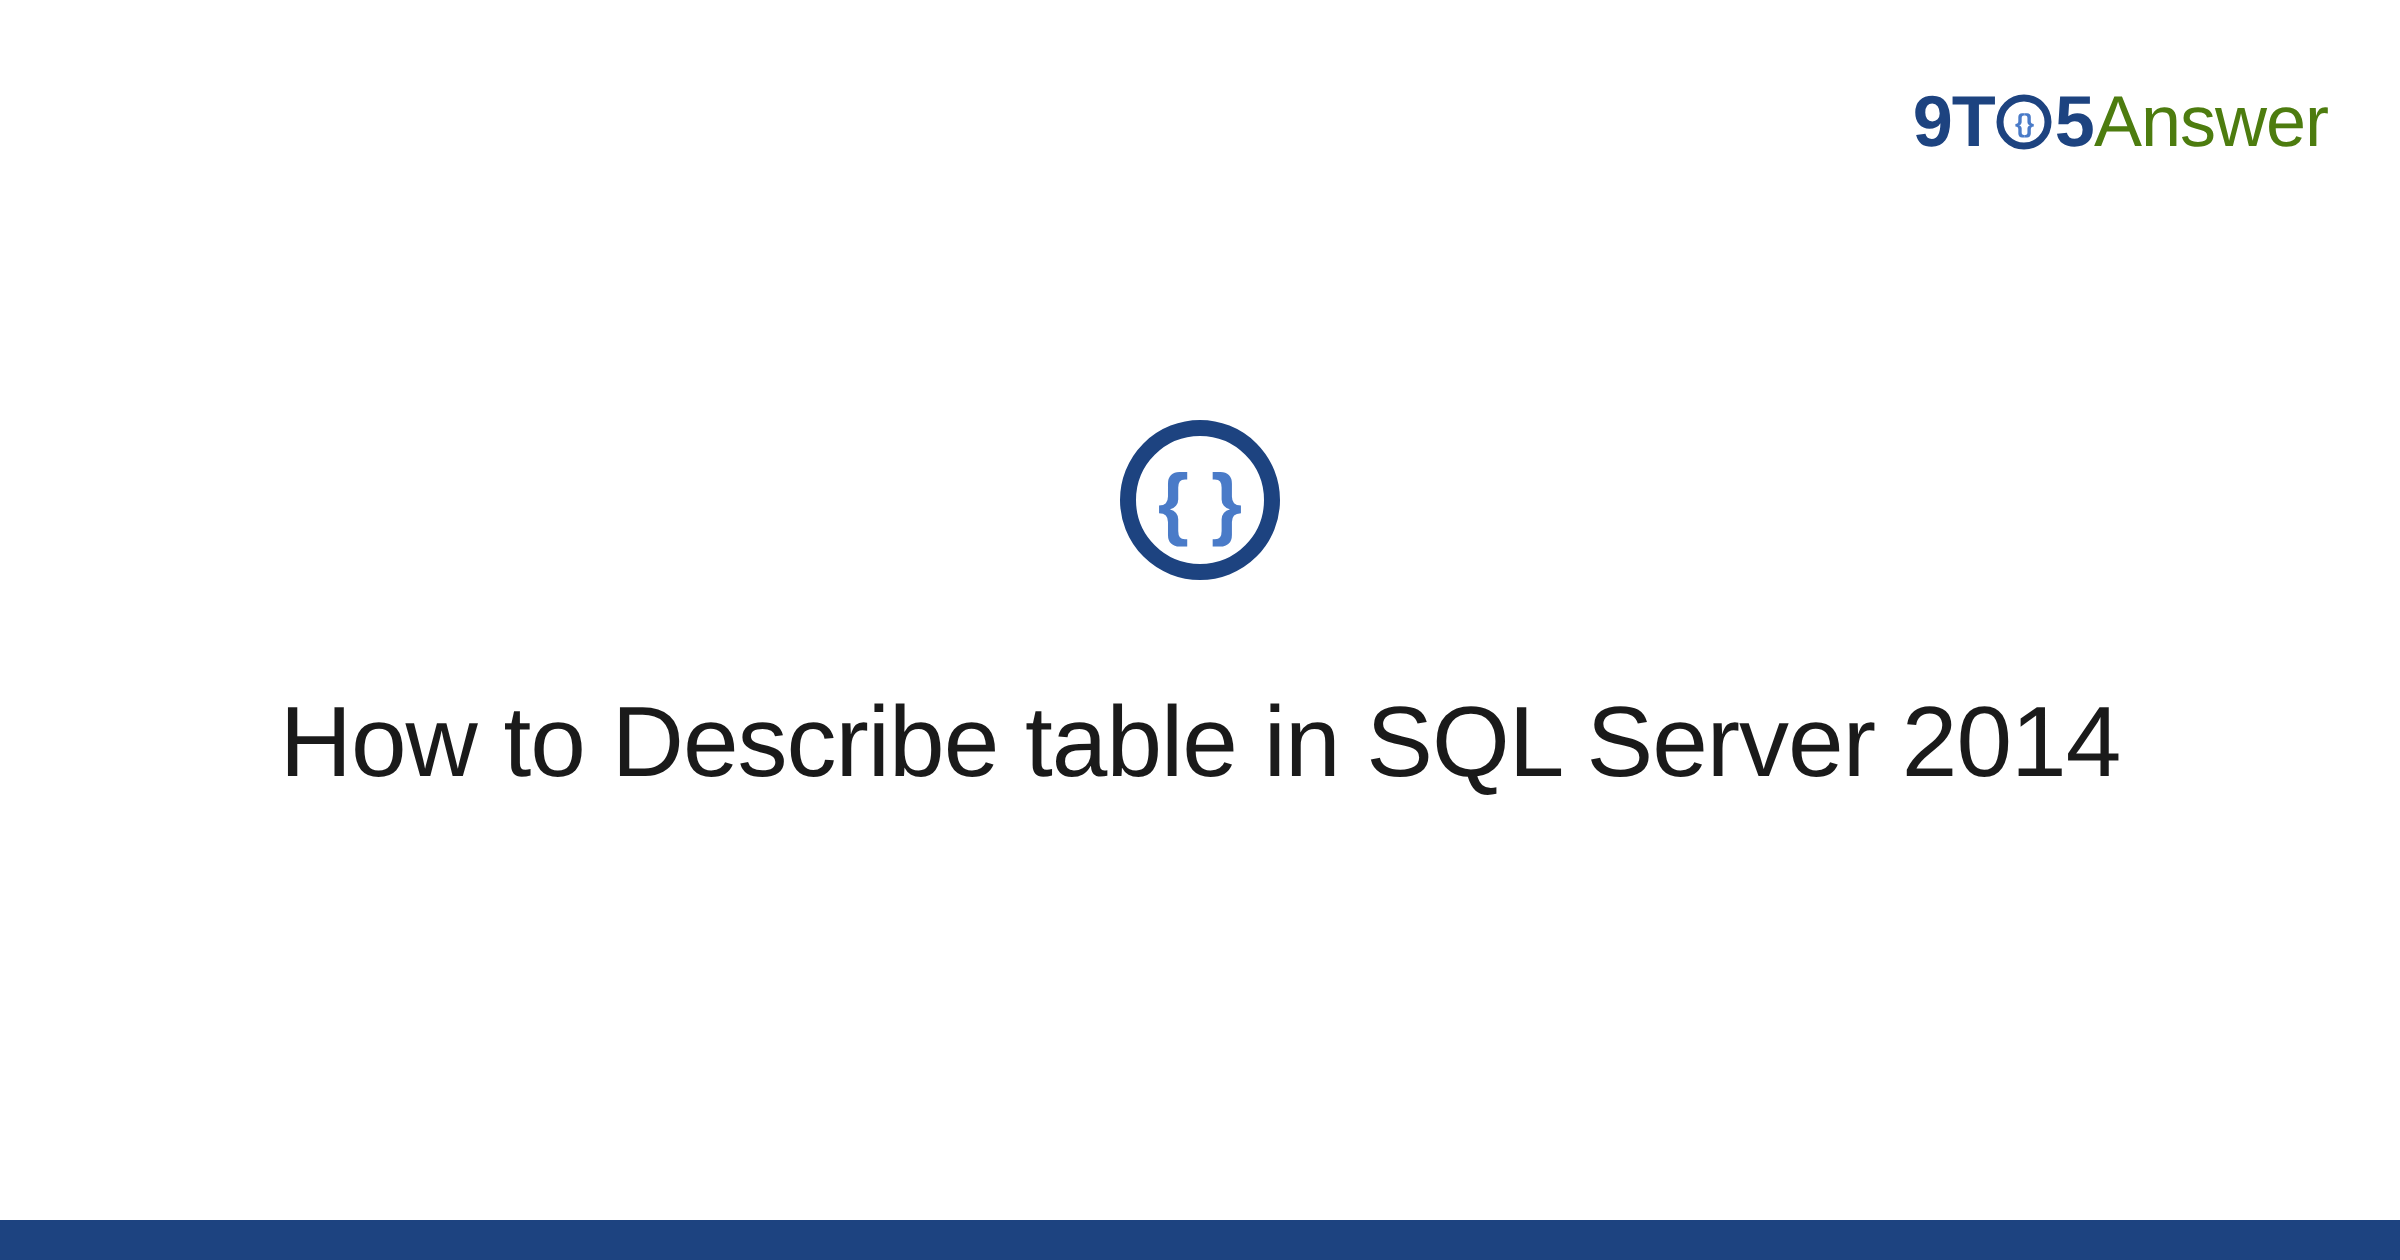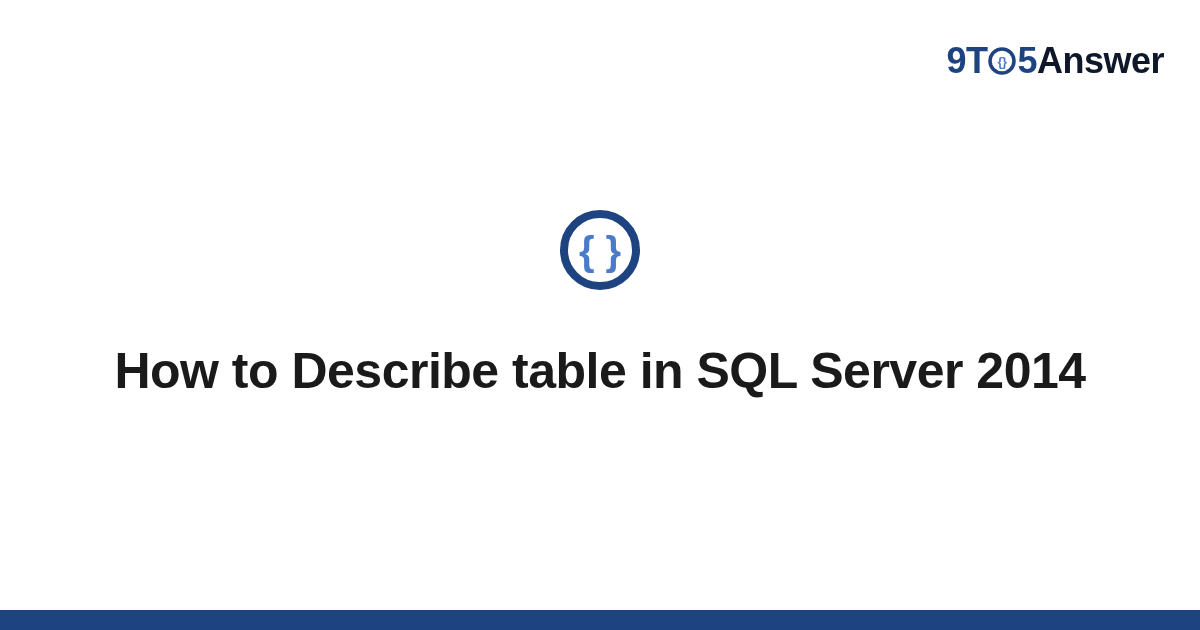--- a/index.html
+++ b/index.html
@@ -33,43 +33,43 @@
     }
     .brand .o-wrapper {
       display: inline-flex;
       align-items: center;
       vertical-align: middle;
       margin: 0 1px;
       position: relative;
       top: -2px;
     }
     .brand .answer {
-      color: #0f172a;
-      font-weight: 700;
+      color: #4d7c0f;
+      font-weight: 400;
     }
     .content {
       position: absolute;
       top: 0;
       left: 0;
       width: 100%;
       height: 610px;
       display: flex;
       flex-direction: column;
       align-items: center;
       justify-content: center;
       padding: 0 80px;
     }
     .icon-circle {
       width: 84px;
       height: 84px;
       margin-bottom: 48px;
     }
     .title {
       font-size: 50px;
-      font-weight: 700;
+      font-weight: 400;
       color: #1a1a1a;
       text-align: center;
       line-height: 1.25;
       letter-spacing: -0.5px;
     }
     .footer-bar {
       position: absolute;
       bottom: 0;
       left: 0;
       width: 100%;

